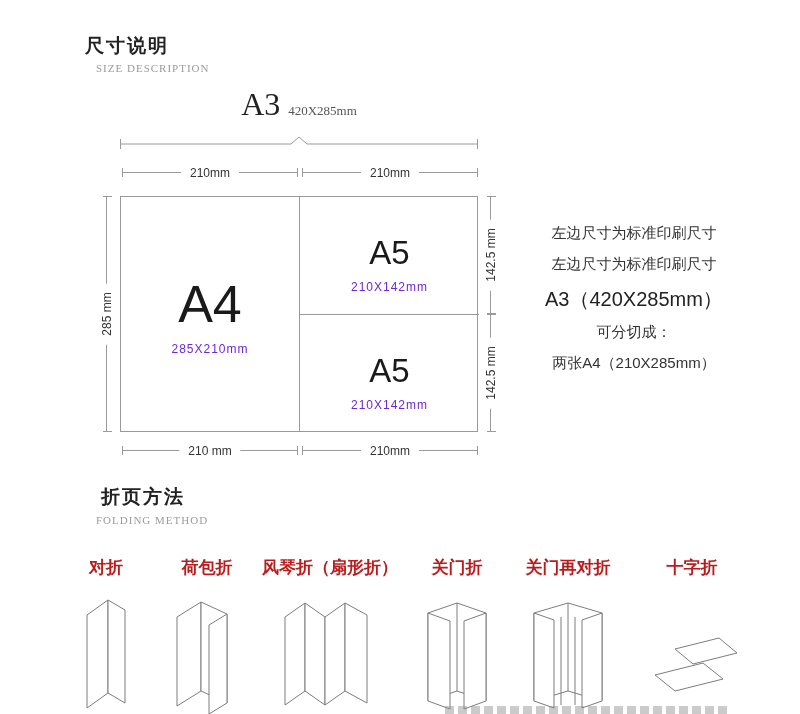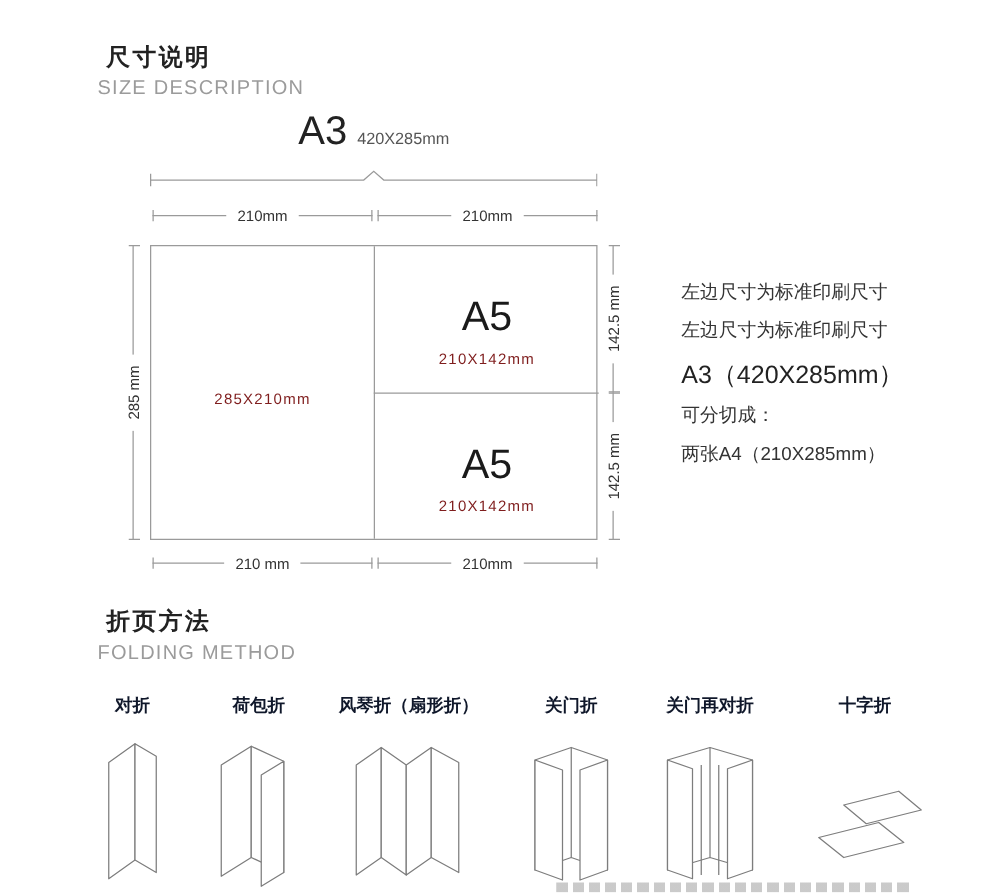--- a/index.html
+++ b/index.html
@@ -2,23 +2,23 @@
 <html><head>
 <meta charset="utf-8">
 <style>
   * { margin:0; padding:0; box-sizing:border-box; }
   html,body { background:#ffffff; }
   .canvas {
     position:relative; width:800px; height:714px; background:#fff; overflow:hidden;
     font-family:"Liberation Sans","DejaVu Sans",sans-serif; color:#333;
   }
   .sec-title { position:absolute; left:85px; font-size:19px; font-weight:bold; color:#222; letter-spacing:2px; }
-  .sec-sub   { position:absolute; left:78px; font-size:16px; color:#9b9b9b; letter-spacing:1px; }
+  .sec-sub   { position:absolute; left:96px; font-size:11px; color:#9b9b9b; letter-spacing:1px;font-family:Liberation Serif, serif; }
 
-  .a3-header { position:absolute; left:120px; top:86px; width:358px; display:flex; justify-content:center; align-items:baseline; gap:8px; }
+  .a3-header { position:absolute; left:120px; top:86px; width:358px; display:flex; justify-content:center; align-items:baseline; gap:8px;font-family:Liberation Serif, serif; }
   .a3-big  { font-size:32px; color:#222; }
   .a3-dims { font-size:13px; color:#555; }
   .a3-bracket { position:absolute; left:120px; top:136px; }
 
   .hdim { position:absolute; height:0; border-top:1px solid #9a9a9a; }
   .hdim::before,.hdim::after { content:""; position:absolute; top:-5px; width:1px; height:9px; background:#9a9a9a; }
   .hdim::before{ left:0; } .hdim::after{ right:0; }
   .dim-label { position:absolute; left:50%; top:0; transform:translate(-50%,-50%); background:#fff; padding:0 9px; font-size:12px; color:#333; white-space:nowrap; }
 
   .vdim { position:absolute; width:0; border-left:1px solid #9a9a9a; }
@@ -28,28 +28,28 @@
 
   .sheet { position:absolute; left:120px; top:196px; width:358px; height:236px; border:1px solid #9a9a9a; background:#fff; }
   .divider-v { position:absolute; left:178px; top:0; width:1px; height:100%; background:#9a9a9a; }
   .divider-h { position:absolute; left:178px; top:117px; width:180px; height:1px; background:#9a9a9a; }
   .cell { position:absolute; display:flex; flex-direction:column; align-items:center; justify-content:center; }
   .cell-a4 { left:0; top:0; width:178px; height:236px; }
   .cell-a5-top { left:179px; top:0; width:179px; height:117px; }
   .cell-a5-bottom { left:179px; top:118px; width:179px; height:118px; }
   .big-a4 { font-size:52px; color:#1a1a1a; }
   .big-a5 { font-size:33px; color:#1a1a1a;margin-top:16px; }
-  .cell-dims { font-size:12px; color:#7f1d1d; margin-top:8px; letter-spacing:1px; }
+  .cell-dims { font-size:12px; color:#6d28d9; margin-top:8px; letter-spacing:1px; }
 
-  .notes { position:absolute; left:545px; top:224px; }
+  .notes { position:absolute; left:545px; top:224px;text-align:center; }
   .note { font-size:15px; color:#333; margin-bottom:12px; white-space:nowrap; }
   .note-big { font-size:20px; color:#222; margin:2px 0 10px; }
 
   .fold-item { position:absolute; top:556px; text-align:center; }
-  .fold-label { font-size:14px; font-weight:bold; color:#0f172a; white-space:nowrap; }
+  .fold-label { font-size:17px; font-weight:bold; color:#b91c1c; white-space:nowrap; }
   .fold-item svg { margin-top:14px; display:inline-block; }
   .fold-item svg path { fill:#ffffff; stroke:#7d7d7d; stroke-width:1; stroke-linejoin:round; }
   .fold-item svg path.nofill { fill:none; }
 
   .cropped-artifact { position:absolute; left:445px; top:706px; width:285px; height:8px; opacity:.45;
     background:repeating-linear-gradient(90deg,#8a8a8a 0 9px,transparent 9px 13px); }
 </style>
 </head>
 <body>
 
@@ -71,20 +71,21 @@
     <span class="dim-label">210mm</span>
   </div>
   <div class="hdim" style="left:302px; top:172px; width:176px;">
     <span class="dim-label">210mm</span>
   </div>
 
   <div class="sheet">
     <div class="divider-v"></div>
     <div class="divider-h"></div>
     <div class="cell cell-a4">
+      <div class="big-a4">A4</div>
       <div class="cell-dims">285X210mm</div>
     </div>
     <div class="cell cell-a5-top">
       <div class="big-a5">A5</div>
       <div class="cell-dims">210X142mm</div>
     </div>
     <div class="cell cell-a5-bottom">
       <div class="big-a5">A5</div>
       <div class="cell-dims">210X142mm</div>
     </div>
@@ -108,21 +109,21 @@
   </div>
 
   <div class="notes">
     <div class="note">左边尺寸为标准印刷尺寸</div>
     <div class="note">左边尺寸为标准印刷尺寸</div>
     <div class="note note-big">A3（420X285mm）</div>
     <div class="note">可分切成：</div>
     <div class="note">两张A4（210X285mm）</div>
   </div>
 
-  <div class="sec-title" style="top:484px;">折页方法</div>
+  <div class="sec-title" style="top:484px;margin-left:16px;">折页方法</div>
   <div class="sec-sub" style="top:514px;text-align:right;">FOLDING METHOD</div>
 
   <div class="fold-item" style="left:66px; width:80px;">
     <div class="fold-label">对折</div>
     <svg width="58" height="128" viewBox="0 0 58 128">
       <path d="M10 22 L31 7 L31 100 L10 115 Z"></path>
       <path d="M31 7 L48 17 L48 110 L31 100 Z"></path>
     </svg>
   </div>
 

